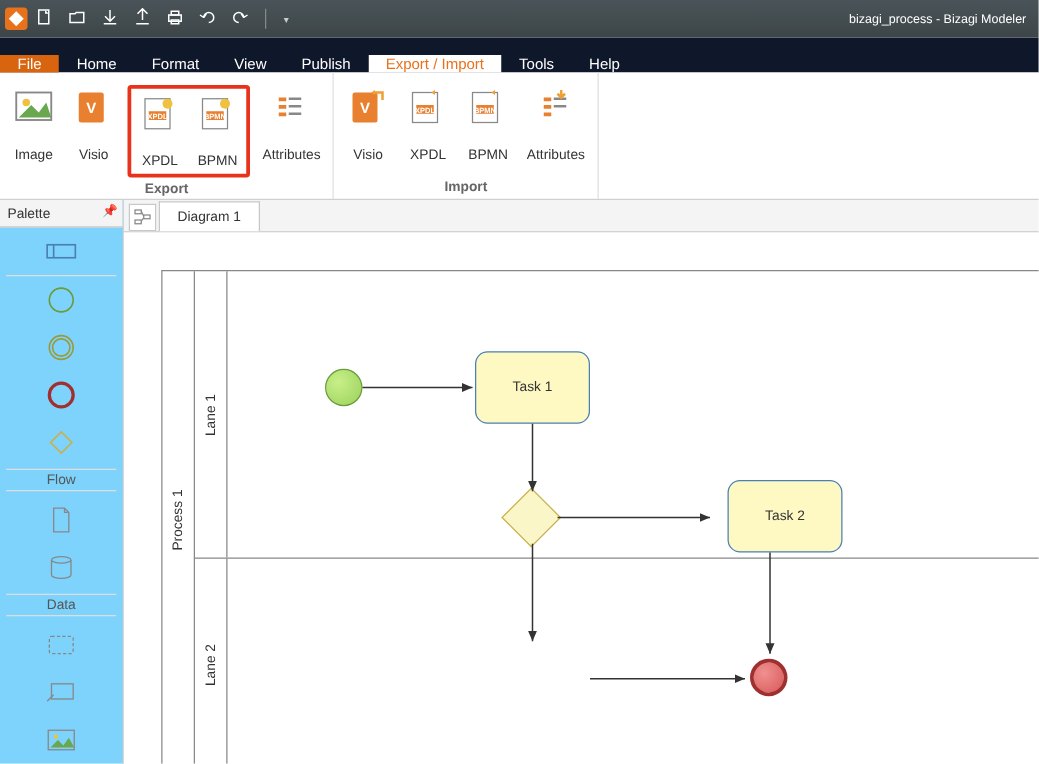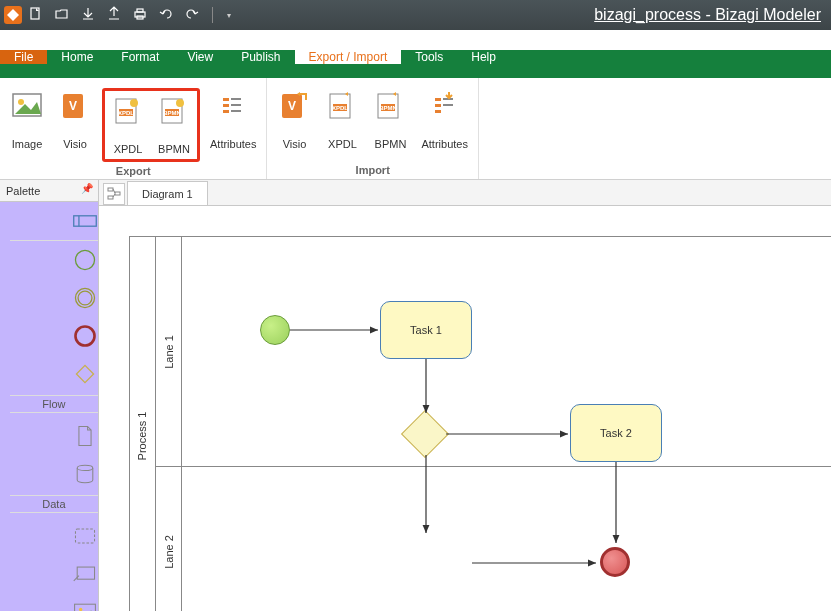--- a/index.html
+++ b/index.html
@@ -3,43 +3,43 @@
 <meta charset="utf-8">
 <style>
   * { box-sizing: border-box; margin: 0; padding: 0; font-family: 'Segoe UI', Tahoma, sans-serif; }
   body { width: 831px; height: 611px; background: #fff; overflow: hidden; font-size: 12px; color: #333; }
 
   
   .titlebar { height: 30px; background: linear-gradient(to bottom, #4a5458, #3d4548); display: flex; align-items: center; padding: 0 4px; position: relative; }
   .titlebar .logo { width: 18px; height: 18px; background: #e8711c; border-radius: 3px; margin-right: 6px; display:flex; align-items:center; justify-content:center;}
   .titlebar .qat { display: flex; gap: 10px; align-items: center; }
   .titlebar svg { width: 16px; height: 16px; }
-  .titlebar .title { position: absolute; right: 10px; color: #fff; font-size: 16px; text-decoration: underline; }
+  .titlebar .title { position: absolute; right: 10px; color: #fff; font-size: 10px; }
   .titlebar .divider { width: 1px; height: 16px; background: #888; margin: 0 2px; }
   .qat-arrow { color:#ccc; font-size:8px; margin-left:2px;}
 
   
-  .menubar { height: 28px; background: #15803d; display: flex; align-items: flex-start; margin-top: 20px; }
+  .menubar { height: 28px; background: #0f172a; display: flex; align-items: flex-end; }
   .menubar .menuitem { padding: 0 14px; display: flex; align-items: center; color: #fff; font-size: 12px; cursor: pointer; }
   .menubar .file { background: #d8640f; }
   .menubar .active { background: #fff; color: #e8711c; }
 
   
   .ribbon { height: 102px; background: #fff; display: flex; border-bottom: 1px solid #d0d0d0; }
   .ribbon-group { display: flex; flex-direction: column; align-items: center; border-right: 1px solid #e0e0e0; padding: 4px 6px 0 6px; }
   .ribbon-group .buttons { display: flex; gap: 6px; flex: 1; align-items: flex-start; padding-top: 6px;}
   .ribbon-group .group-label { font-size: 11px; color: #666; padding: 3px 0; font-weight: bold; }
   .ribbon-btn { display: flex; flex-direction: column; align-items: center; gap: 4px; padding: 2px 4px; cursor: pointer; min-width: 42px; }
   .ribbon-btn .icon { width: 32px; height: 32px; display:flex; align-items:center; justify-content:center; }
   .ribbon-btn .label { font-size: 11px; color: #333; margin-top: 12px; }
   .highlight-box { border: 3px solid #e8321c; border-radius: 3px; padding: 2px; display: flex; gap: 4px;}
 
   
   .body { display: flex; height: calc(611px - 30px - 28px - 102px); }
-  .palette { width: 99px; border-right: 1px solid #c8c8c8; display: flex; flex-direction: column; align-items:flex-end; background:#c4b5fd;}
+  .palette { width: 99px; border-right: 1px solid #c8c8c8; display: flex; flex-direction: column; align-items:center; background:#7dd3fc;}
   .palette-header { width: 100%; height: 22px; border-bottom: 1px solid #c8c8c8; background:#f4f4f4; display:flex; align-items:center; padding:0 6px; font-size:11px; position:relative;}
   .palette-header .pin { position:absolute; right:4px; top:3px; font-size:10px; color:#888;}
   .palette-item { margin: 6px 0; display:flex; flex-direction:column; align-items:center;}
   .palette-shape { width: 26px; height: 26px; }
   .palette-section-label { font-size: 11px; color:#555; margin: 2px 0 4px 0; border-top:1px solid #ddd; border-bottom:1px solid #ddd; width:90%; text-align:center; padding:2px 0;}
   .palette-divider-wrap { width:90%; border-top:1px solid #ddd;}
 
   
   .canvas-area { flex:1; display:flex; flex-direction:column; }
   .tabstrip { height: 26px; background:#f4f4f4; border-bottom:1px solid #c8c8c8; display:flex; align-items:flex-end; padding-left:4px;}
@@ -328,21 +328,21 @@
           <div class="lane-header">
               <span>Lane 2</span>
             </div>
         </div>
 
         <div class="start-event" style="left:130px; top:78px;"></div>
         <div class="task" style="left:250px; top:64px;">
             <span>Task 1</span>
           </div>
         <div class="gateway" style="left:278px; top:180px;"></div>
-        <div class="task" style="left:440px; top:167px;">
+        <div class="task" style="left:452px; top:167px;">
             <span>Task 2</span>
           </div>
         <div class="end-event" style="left:470px; top:310px;"></div>
 
         <svg style="position:absolute; left:0; top:0; width:100%; height:100%; pointer-events:none;">
           <defs>
               <marker id="arr" markerWidth="8" markerHeight="8" refX="7" refY="3" orient="auto">
                 <path d="M0,0 L7,3 L0,6 Z" fill="#333"></path>
               </marker>
             </defs>

